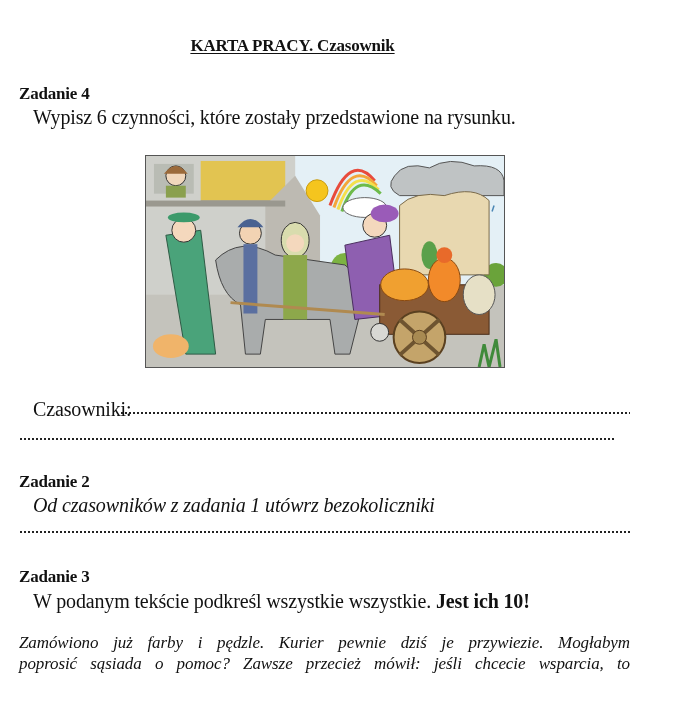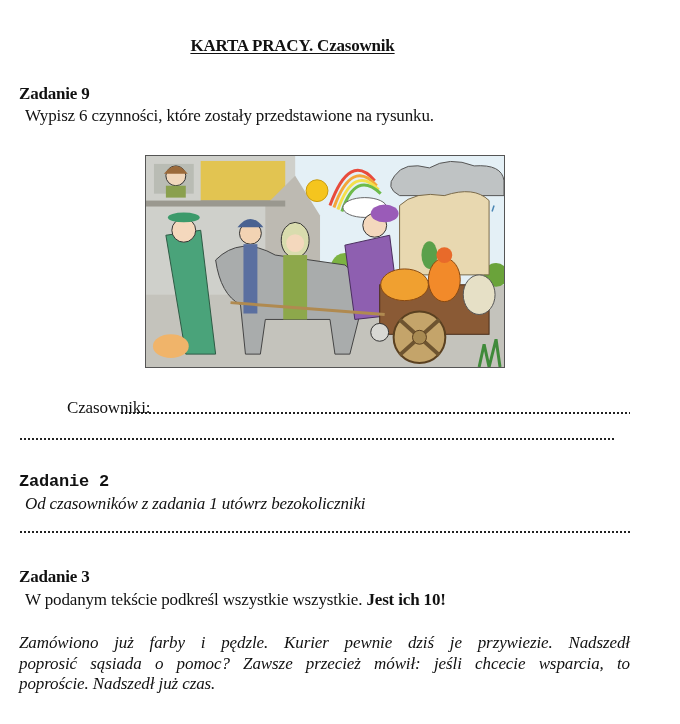--- a/index.html
+++ b/index.html
@@ -8,21 +8,21 @@
     font-family: "Liberation Serif", "DejaVu Serif", serif;
     color: #111111;
   }
   .abs { position: absolute; }
   .title {
     left: 0; width: 585px; top: 36px; text-align: center;
     font-size: 17px; font-weight: bold; text-decoration: underline;
     text-underline-offset: 2px; letter-spacing: -0.2px;
   }
   .heading { left: 19px; font-size: 17px; font-weight: bold; letter-spacing: -0.2px; }
-  .text { left: 25px; font-size: 17px; letter-spacing: -0.15px; white-space: nowrap; }
+  .text { left: 33px; font-size: 20px; letter-spacing: -0.15px; white-space: nowrap; }
   .dots {
     position: absolute; height: 2px;
     background-image: radial-gradient(circle, #222 0.9px, transparent 1.1px);
     background-size: 4px 2px; background-repeat: repeat-x;
   }
   .figure {
     left: 145px; top: 155px; width: 360px; height: 213px;
     border: 1.5px solid #555; box-sizing: border-box; overflow: hidden;
     background: linear-gradient(180deg, #dfeef6 0%, #eef5f8 45%, #c9c9c4 70%, #b9b8b2 100%);
   }
@@ -34,21 +34,21 @@
   }
   .story-line { display: block; text-align: justify; text-align-last: justify; }
   .story-line.last { text-align-last: left; }
   .bold-inline { font-weight: bold; }
 </style>
 </head>
 <body>
 
 <div class="abs title">KARTA PRACY. Czasownik</div>
 
-<div class="abs heading" style="top:84px;">Zadanie 9</div>
+<div class="abs heading" style="top:84px;">Zadanie 4</div>
 <div class="abs text" style="top:106px;">Wypisz 6 czynności, które zostały przedstawione na rysunku.</div>
 
 <div class="abs figure">
   <svg viewBox="0 0 360 213" preserveAspectRatio="none">
 
     <rect x="0" y="0" width="360" height="130" fill="#e4f0f6"></rect>
 
     <rect x="0" y="130" width="360" height="83" fill="#c4c3bc"></rect>
 
     <rect x="0" y="0" width="150" height="140" fill="#cfd0cb"></rect>
@@ -117,31 +117,30 @@
     <line x1="295" y1="165" x2="255" y2="201" stroke="#6e5430" stroke-width="4"></line>
     <circle cx="275" cy="183" r="7" fill="#a88a52" stroke="#5a4020" stroke-width="1"></circle>
 
     <line x1="85" y1="148" x2="240" y2="160" stroke="#b08a50" stroke-width="3"></line>
     <circle cx="235" cy="178" r="9" fill="#d8d8d4" stroke="#333" stroke-width="1"></circle>
 
     <path d="M335 213 L340 190 L345 213 M345 213 L352 185 L356 213" stroke="#3f8a3a" stroke-width="3" fill="none"></path>
   </svg>
 </div>
 
-<div class="abs text" style="top:398px;margin-left:42px;">Czasowniki:</div>
+<div class="abs text" style="top:398px;">Czasowniki:</div>
 <div class="dots" style="left:120px; top:412px; width:510px;"></div>
 <div class="dots" style="left:19px; top:438px; width:597px;"></div>
 
-<div class="abs heading" style="top:472px;font-family:Liberation Mono, monospace;">Zadanie 2</div>
+<div class="abs heading" style="top:472px;">Zadanie 2</div>
 <div class="abs text" style="top:494px;font-style:italic;">Od czasowników z zadania 1 utówrz bezokoliczniki</div>
 <div class="dots" style="left:19px; top:531px; width:611px;"></div>
 
 <div class="abs heading" style="top:567px;">Zadanie 3</div>
 <div class="abs text" style="top:590px;">
   <span>W podanym tekście podkreśl wszystkie wszystkie.</span>
   <span class="bold-inline">Jest ich 10!</span>
 </div>
 
 <div class="abs story">
-  <span class="story-line">Zamówiono już farby i pędzle. Kurier pewnie dziś je przywiezie. Nadszedł</span>
+  <span class="story-line">Zamówiono już farby i pędzle. Kurier pewnie dziś je przywiezie. Mogłabym</span>
   <span class="story-line">poprosić sąsiada o pomoc? Zawsze przecież mówił: jeśli chcecie wsparcia, to</span>
-  <span class="story-line last">poproście. Nadszedł już czas.</span>
 </div>
 
 </body></html>

